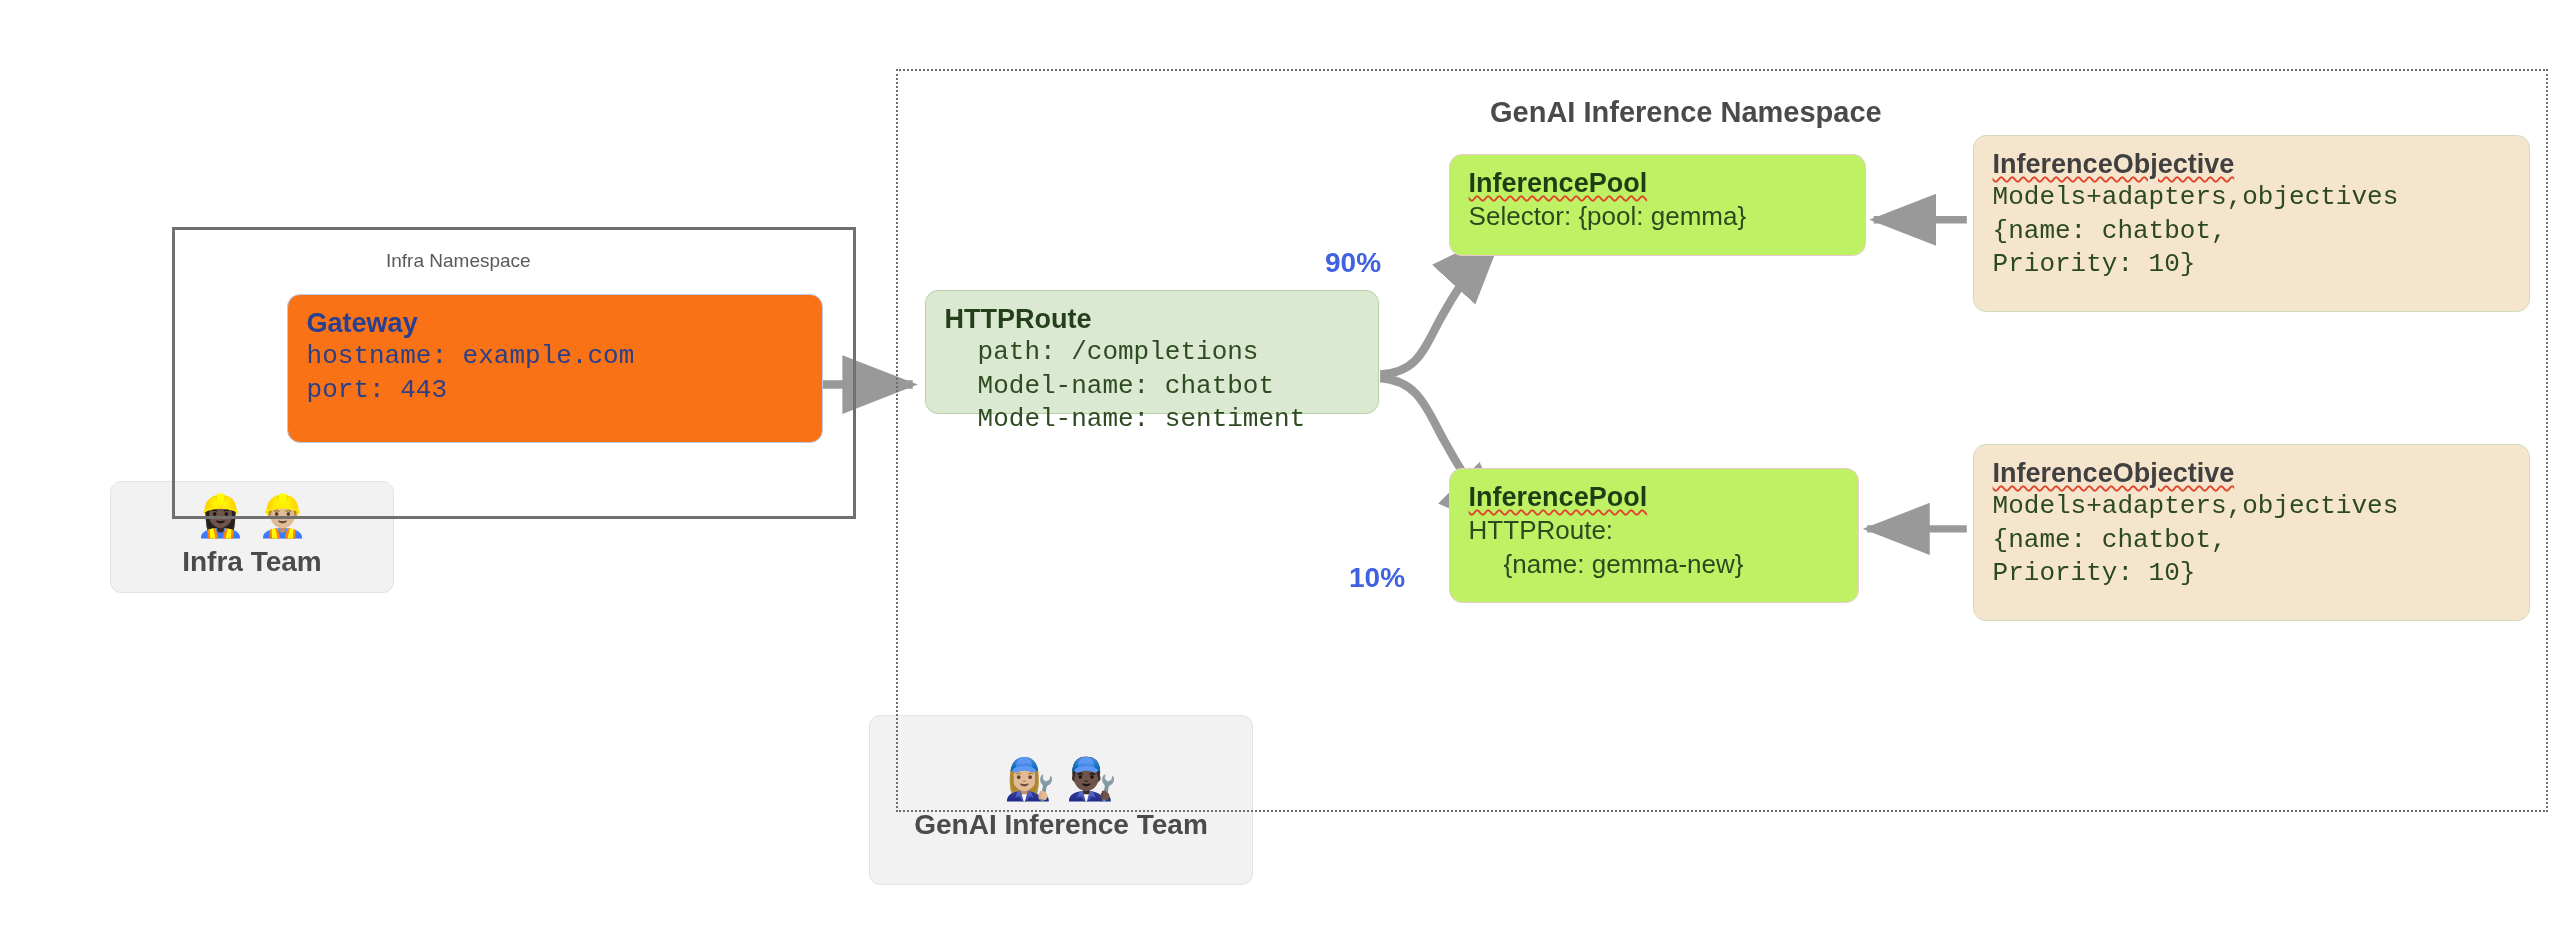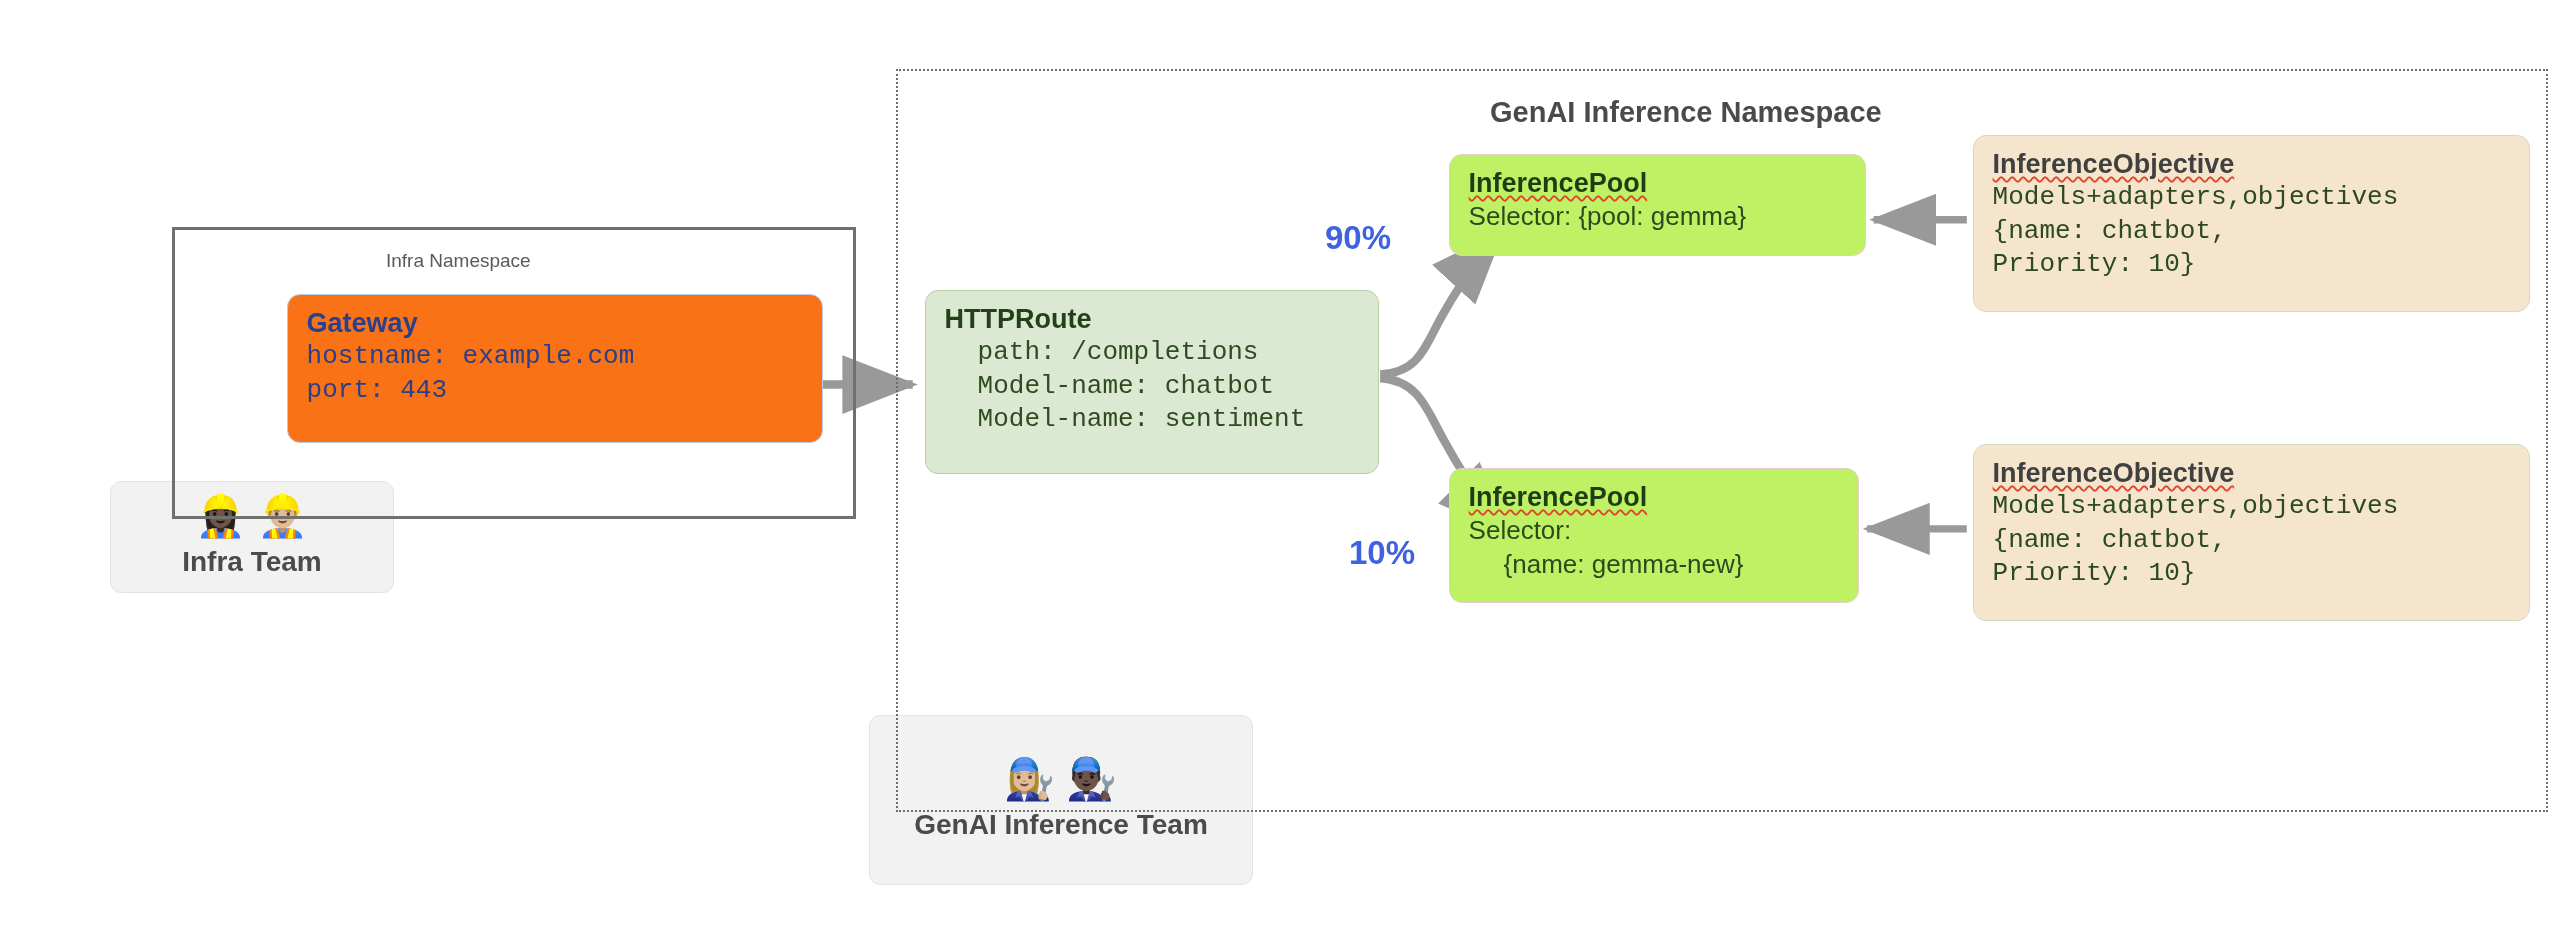--- a/index.html
+++ b/index.html
@@ -98,21 +98,21 @@
     margin-left: 40px;
   }
   .card-gateway .card-title { color: #28408f; }
   .card-gateway .card-line  { color: #2b3f87; }
 
   
   .card-httproute {
     left: 925px;
     top: 290px;
     width: 454px;
-    height: 184px;
+    height: 124px;
     background: #dce9d2;
     border: 0.9px solid #b7d0a6;
   }
   .card-httproute .card-title { color: #23401a; }
   .card-httproute .card-line  { color: #2e4b22; margin-left: 33px; }
 
   
   .card-pool {
     background: #bef264;
     border: 0.9px solid #e8cccd;
@@ -185,23 +185,24 @@
     top: 715px;
     width: 384px;
     height: 170px;
   }
 
   
   .edge-label {
     position: absolute;
     font-family: "Liberation Sans", sans-serif;
     font-weight: 700;
-    font-size: 33px;
+    font-size: 28px;
     color: #3f62e0;
     white-space: nowrap;
+    margin-top: 28px;
   }
   .label-90 { left: 1325px; top: 219px; }
   .label-10 { left: 1349px; top: 534px; }
 
   
   #edges {
     position: absolute;
     left: 0;
     top: 0;
     width: 2576px;
@@ -271,21 +272,21 @@
     <div class="card-line">Model-name: sentiment</div>
   </div>
 
   <div class="card card-pool pool-top">
     <div class="card-title spellcheck">InferencePool</div>
     <div class="card-line">Selector: {pool: gemma}</div>
   </div>
 
   <div class="card card-pool pool-bottom">
     <div class="card-title spellcheck">InferencePool</div>
-    <div class="card-line">Selector:</div>
+    <div class="card-line">HTTPRoute:</div>
     <div class="card-line pool-indent">{name: gemma-new}</div>
   </div>
 
   <div class="card card-objective obj-top">
     <div class="card-title spellcheck">InferenceObjective</div>
     <div class="card-line">Models+adapters,objectives</div>
     <div class="card-line">{name: chatbot,</div>
     <div class="card-line">Priority: 10}</div>
   </div>
 

